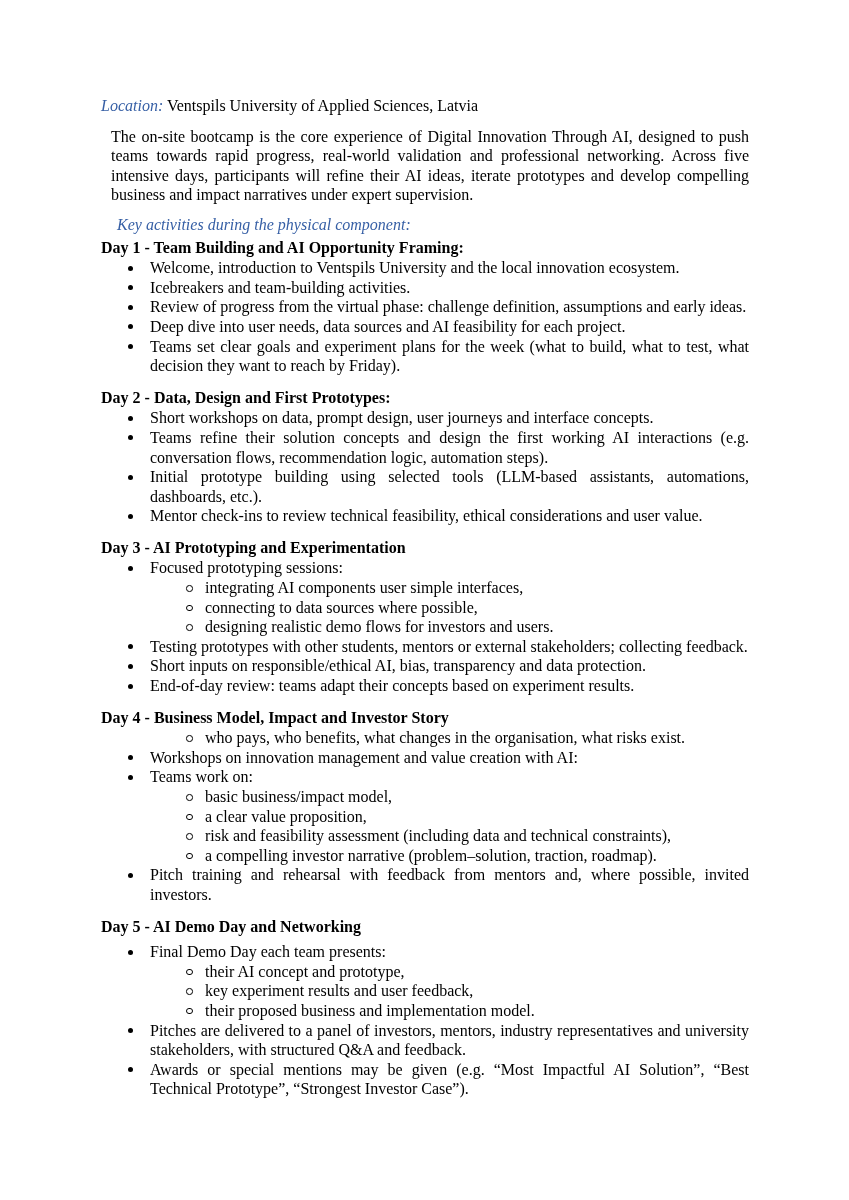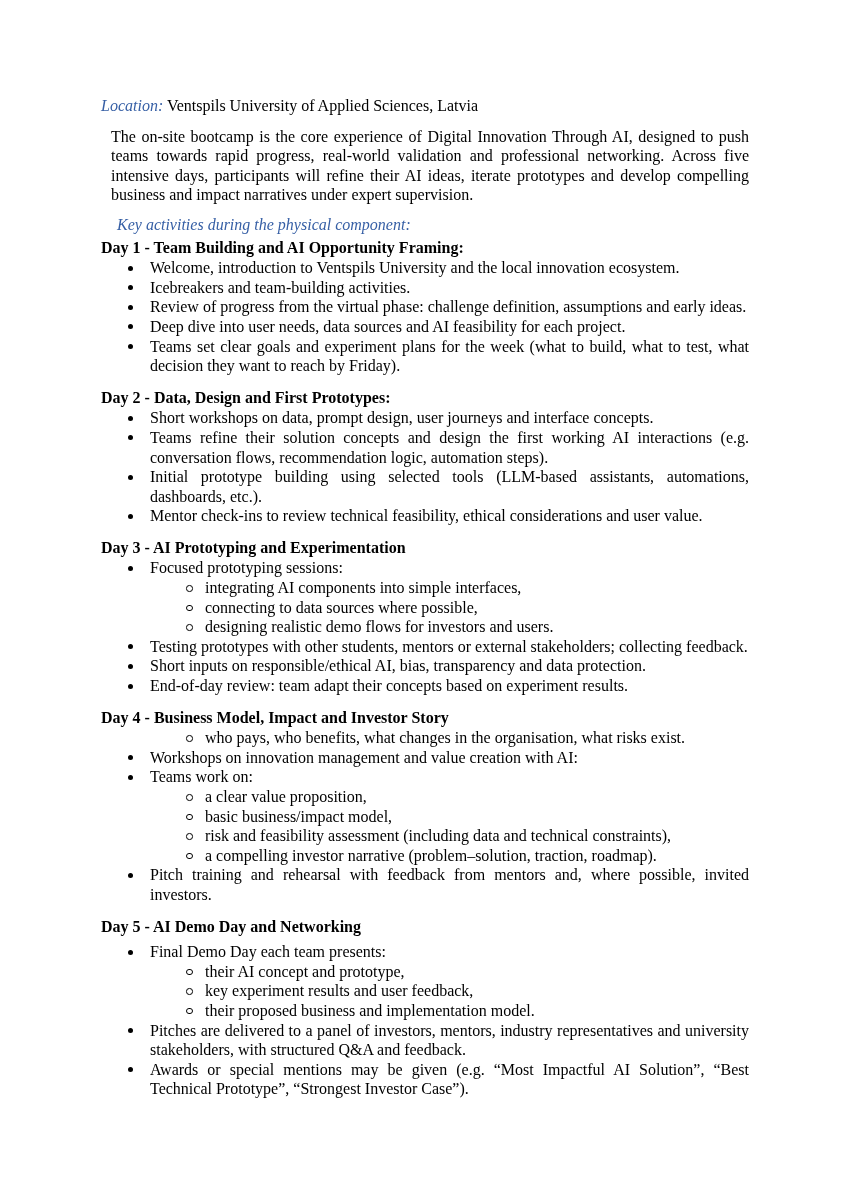--- a/index.html
+++ b/index.html
@@ -78,36 +78,36 @@
           <div class="item"><span class="marker m1"></span><span>Short workshops on data, prompt design, user journeys and interface concepts.</span></div>
           <div class="item"><span class="marker m1"></span><span>Teams refine their solution concepts and design the first working AI interactions (e.g. conversation flows, recommendation logic, automation steps).</span></div>
           <div class="item"><span class="marker m1"></span><span>Initial prototype building using selected tools (LLM-based assistants, automations, dashboards, etc.).</span></div>
           <div class="item"><span class="marker m1"></span><span>Mentor check-ins to review technical feasibility, ethical considerations and user value.</span></div>
         </div>
       </section>
       <section class="day">
         <h3 class="day-title">Day 3 - AI Prototyping and Experimentation</h3>
         <div class="items">
           <div class="item"><span class="marker m1"></span><span>Focused prototyping sessions:</span></div>
-          <div class="item sub"><span class="marker m2"></span><span>integrating AI components into simple interfaces,</span></div>
+          <div class="item sub"><span class="marker m2"></span><span>integrating AI components user simple interfaces,</span></div>
           <div class="item sub"><span class="marker m2"></span><span>connecting to data sources where possible,</span></div>
           <div class="item sub"><span class="marker m2"></span><span>designing realistic demo flows for investors and users.</span></div>
           <div class="item"><span class="marker m1"></span><span>Testing prototypes with other students, mentors or external stakeholders; collecting feedback.</span></div>
           <div class="item"><span class="marker m1"></span><span>Short inputs on responsible/ethical AI, bias, transparency and data protection.</span></div>
-          <div class="item"><span class="marker m1"></span><span>End-of-day review: team adapt their concepts based on experiment results.</span></div>
+          <div class="item"><span class="marker m1"></span><span>End-of-day review: teams adapt their concepts based on experiment results.</span></div>
         </div>
       </section>
       <section class="day">
         <h3 class="day-title">Day 4 - Business Model, Impact and Investor Story</h3>
         <div class="items">
           <div class="item sub"><span class="marker m2"></span><span>who pays, who benefits, what changes in the organisation, what risks exist.</span></div>
           <div class="item"><span class="marker m1"></span><span>Workshops on innovation management and value creation with AI:</span></div>
           <div class="item"><span class="marker m1"></span><span>Teams work on:</span></div>
+          <div class="item sub"><span class="marker m2"></span><span>basic business/impact model,</span></div>
           <div class="item sub"><span class="marker m2"></span><span>a clear value proposition,</span></div>
-          <div class="item sub"><span class="marker m2"></span><span>basic business/impact model,</span></div>
           <div class="item sub"><span class="marker m2"></span><span>risk and feasibility assessment (including data and technical constraints),</span></div>
           <div class="item sub"><span class="marker m2"></span><span>a compelling investor narrative (problem–solution, traction, roadmap).</span></div>
           <div class="item"><span class="marker m1"></span><span>Pitch training and rehearsal with feedback from mentors and, where possible, invited investors.</span></div>
         </div>
       </section>
       <section class="day">
         <h3 class="day-title">Day 5 - AI Demo Day and Networking</h3>
         <div class="items extra-gap">
           <div class="item"><span class="marker m1"></span><span>Final Demo Day each team presents:</span></div>
           <div class="item sub"><span class="marker m2"></span><span>their AI concept and prototype,</span></div>

